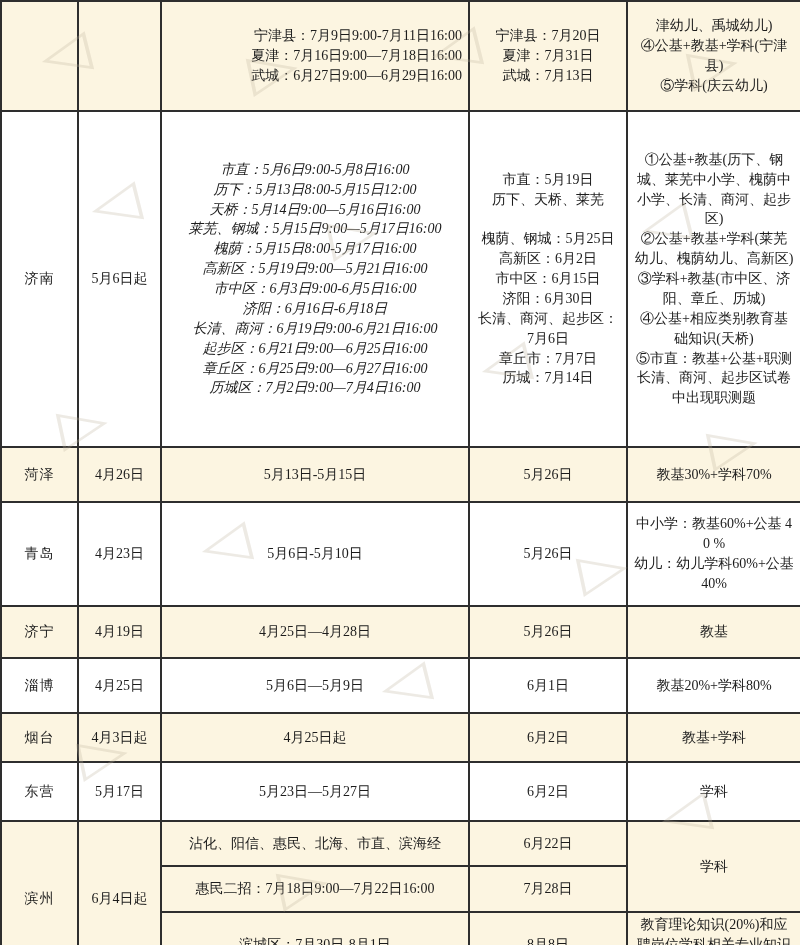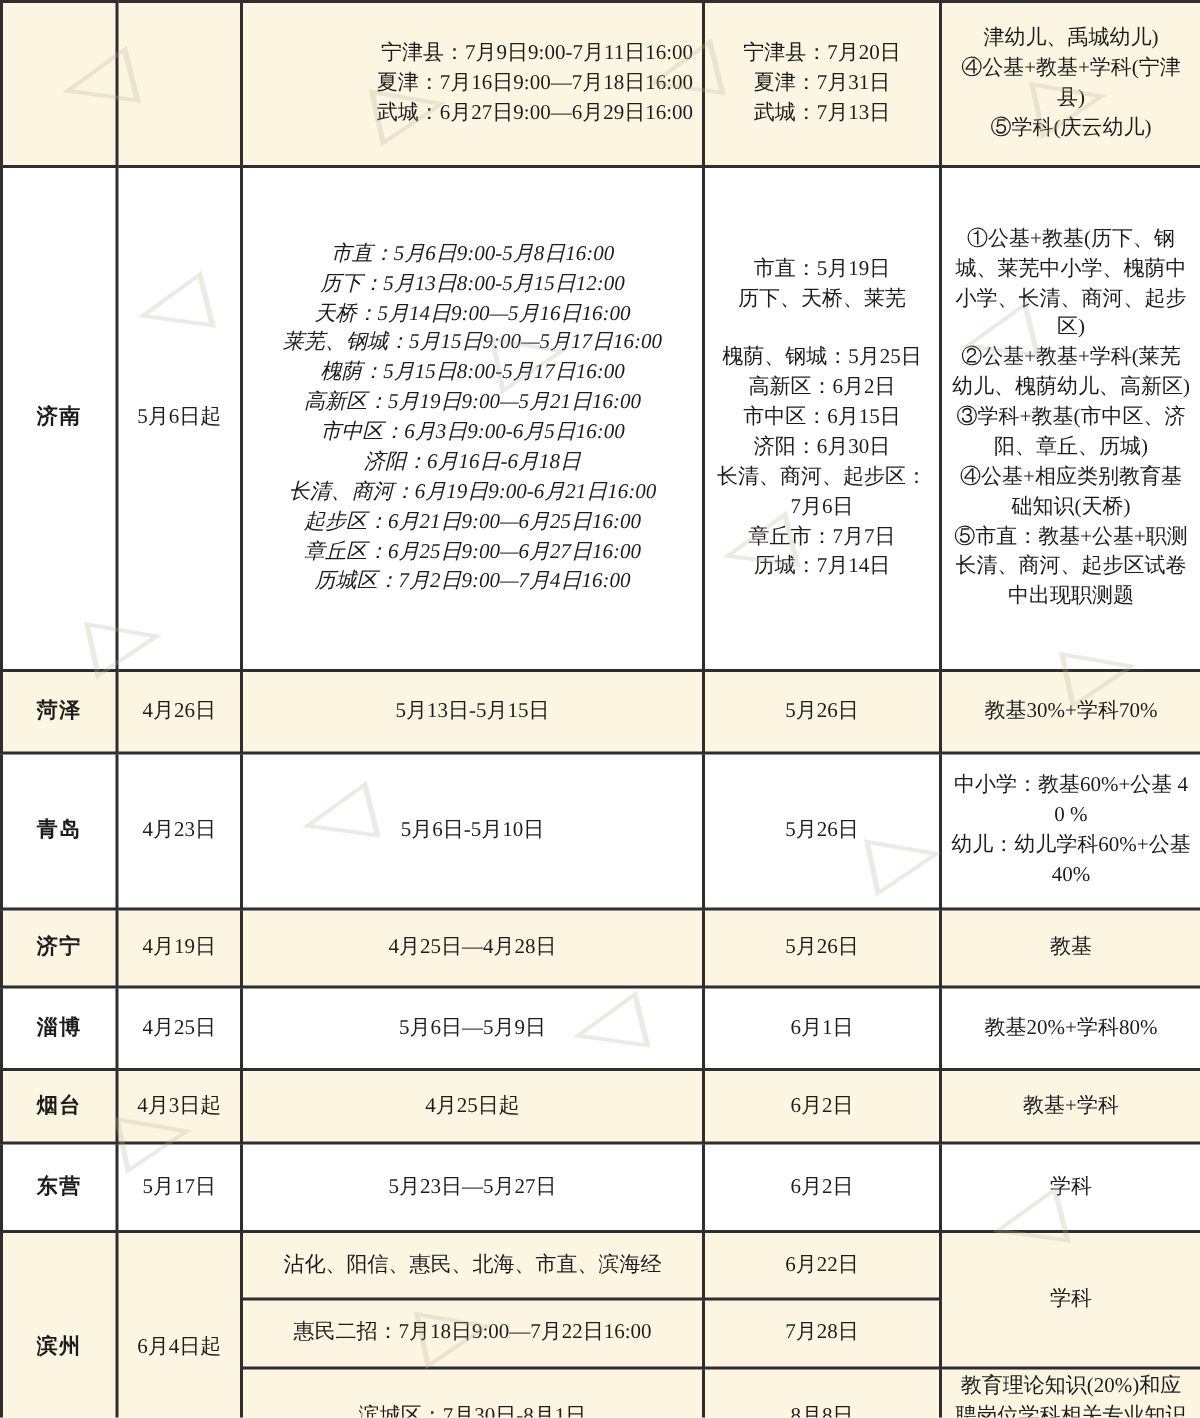--- a/index.html
+++ b/index.html
@@ -21,21 +21,21 @@
     text-align:center;
     vertical-align:middle;
     padding:2px 6px;
     font-size:14px;
     line-height:1.42;
     white-space:pre-line;
     word-break:break-all;
   }
   tr.cream td{background:#fcf5e1;}
   tr.white td{background:#ffffff;}
-  td.city{font-weight:bold;letter-spacing:1px;margin-left:48px;}
+  td.city{font-weight:normal;letter-spacing:1px;margin-left:48px;}
   td.dense{font-size:13px;line-height:1.45;}
   td.small{font-size:13px;}
   td.boldcell{font-weight:normal;}
   
   .wm-layer{
     position:absolute;left:0;top:0;width:800px;height:945px;
     pointer-events:none;z-index:5;overflow:hidden;
   }
   .wm{
     position:absolute;

